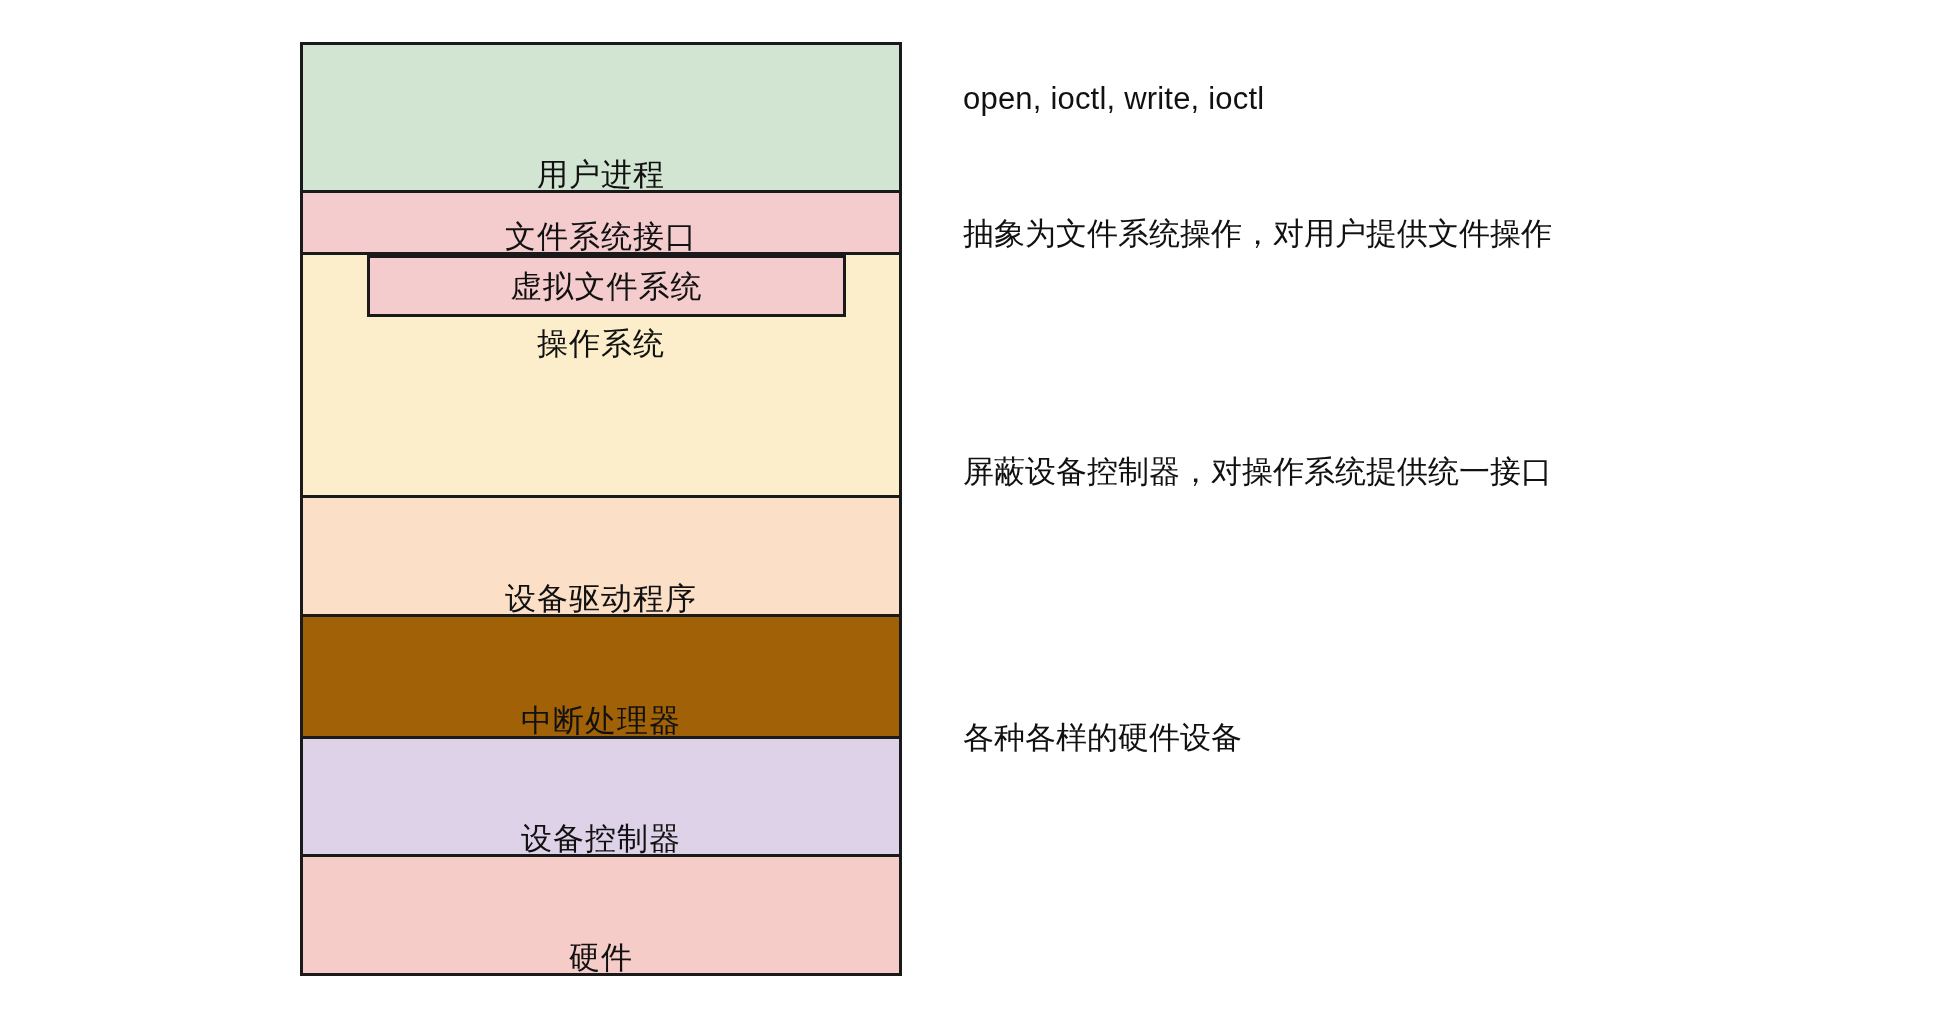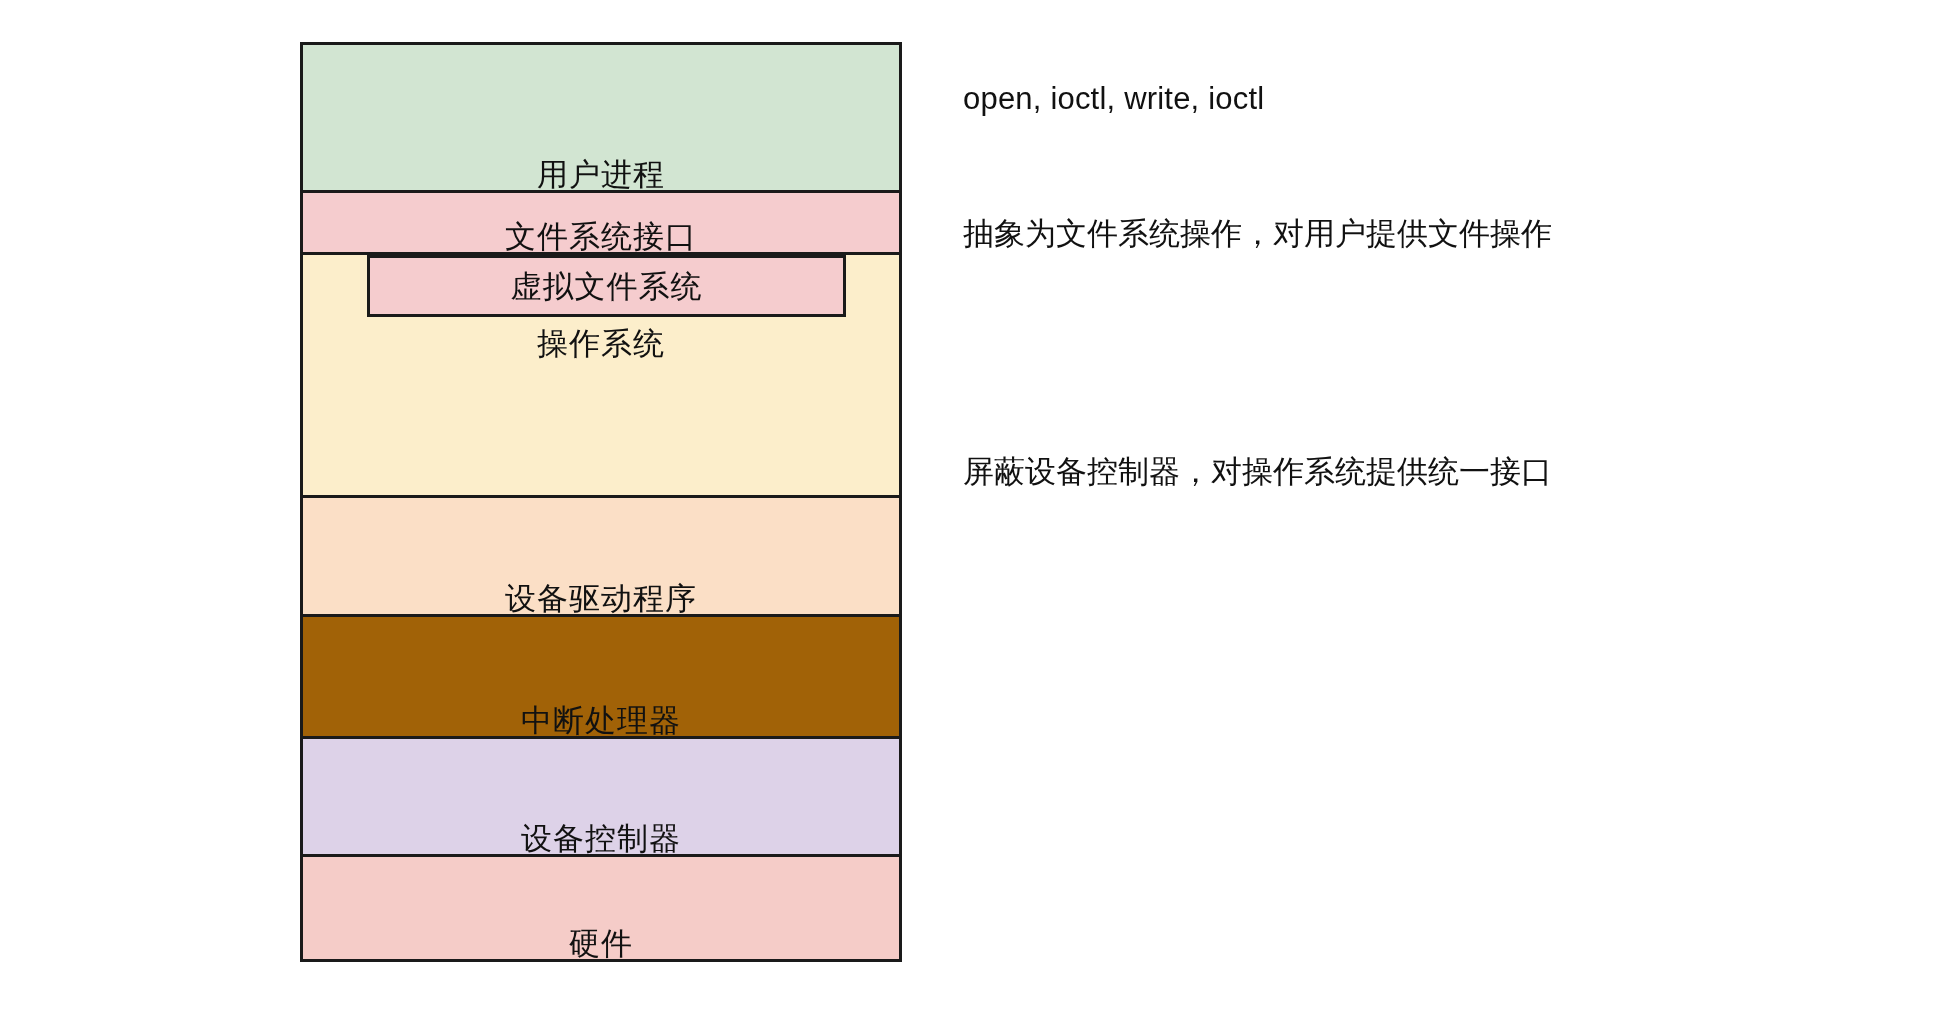--- a/index.html
+++ b/index.html
@@ -138,32 +138,33 @@
     </div>
 
     <div class="layer" style="top:572px; height:125px; background:#a16207;">
       <span class="layer-label">中断处理器</span>
     </div>
 
     <div class="layer" style="top:694px; height:121px; background:#ddd2e8;">
       <span class="layer-label">设备控制器</span>
     </div>
 
-    <div class="layer" style="top:812px; height:108px; background:#f5ccc8;">
+    <div class="layer" style="top:812px; height:122px; background:#f5ccc8;">
       <span class="layer-label">硬件</span>
     </div>
 
   </div>
 
   <div id="annotations">
 
     <div class="annotation annotation-latin" style="top:99px;">open, ioctl, write, ioctl</div>
 
     <div class="annotation" style="top:234px;">抽象为文件系统操作，对用户提供文件操作</div>
 
     <div class="annotation" style="top:448px;margin-top:24px;">屏蔽设备控制器，对操作系统提供统一接口</div>
 
 
 
+    <div class="annotation" style="top:738px;">各种各样的硬件设备</div>
 
   </div>
 
 </div>
 
 </body></html>

